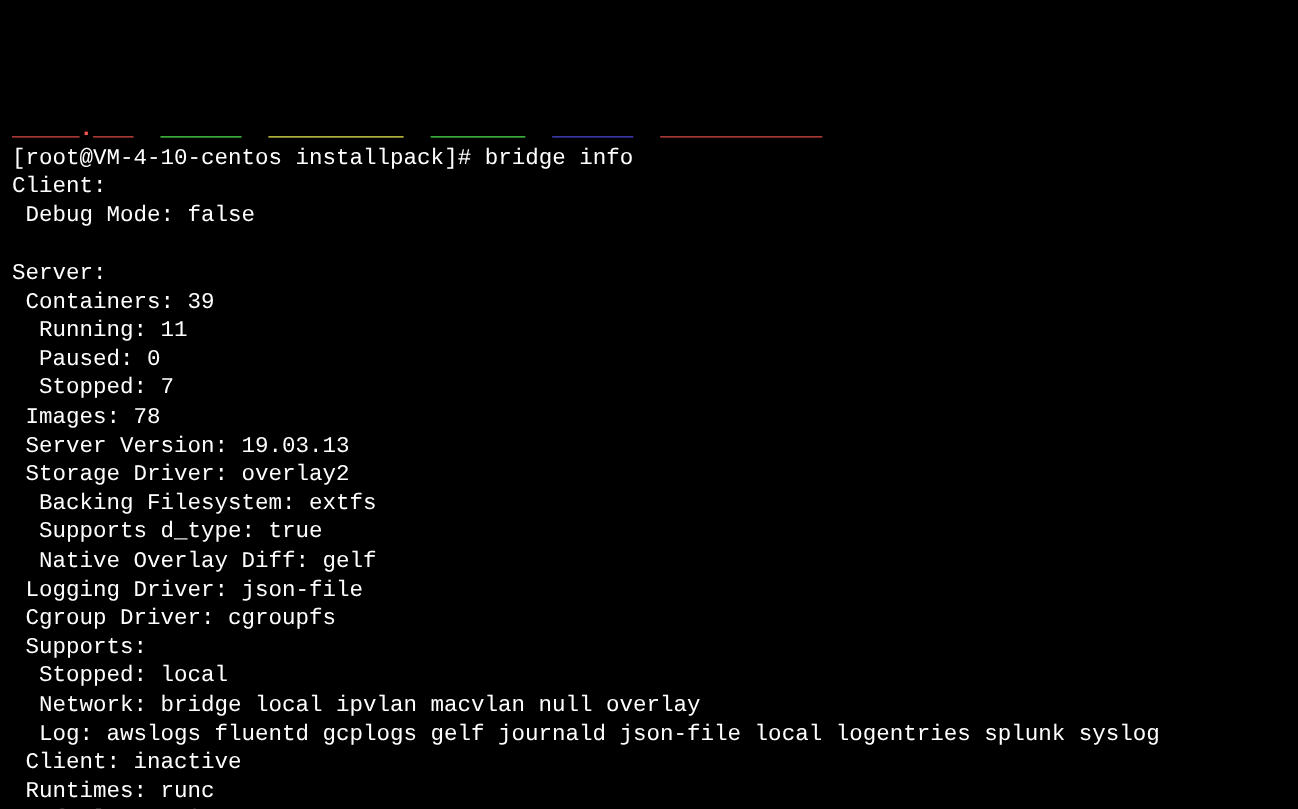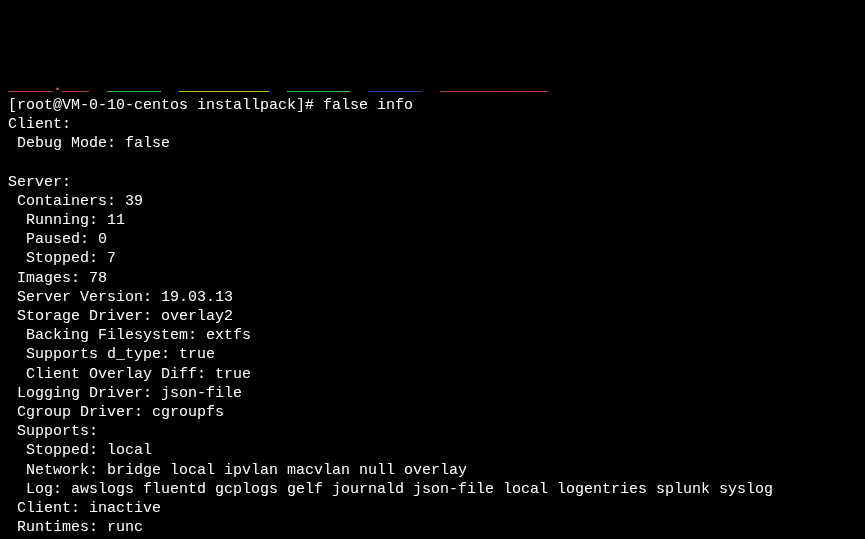--- a/index.html
+++ b/index.html
@@ -28,35 +28,35 @@
     .yellow { color: #ffff55; font-weight: bold; text-align: center; }
     .prompt-open { color: #fff; }
     .prompt-close { color: #fff; }
   </style>
 </head>
 <body>
 
 
 
 <div class="terminal"><span class="red">_____.___</span>  <span class="green">______</span>  <span class="yellow">__________</span>  <span class="green">_______</span>  <span class="blue">______</span>  <span class="red">____________</span>
-<span><span class="prompt-open">[</span><span>root@VM-0-10-centos</span> <span>installpack</span><span class="prompt-close">]# </span><span>false info</span></span>
+<span><span class="prompt-open">[</span><span>root@VM-4-10-centos</span> <span>installpack</span><span class="prompt-close">]# </span><span>bridge info</span></span>
 <span>Client:</span>
 <span> Debug Mode: false</span>
 <span></span>
 <span>Server:</span>
 <span> Containers: 39</span>
 <span>  Running: 11</span>
 <span>  Paused: 0</span>
 <span>  Stopped: 7</span>
 <span> Images: 78</span>
 <span> Server Version: 19.03.13</span>
 <span> Storage Driver: overlay2</span>
 <span>  Backing Filesystem: extfs</span>
 <span>  Supports d_type: true</span>
-<span>  Client Overlay Diff: true</span>
+<span>  Native Overlay Diff: gelf</span>
 <span> Logging Driver: json-file</span>
 <span> Cgroup Driver: cgroupfs</span>
 <span> Supports:</span>
 <span>  Stopped: local</span>
 <span>  Network: bridge local ipvlan macvlan null overlay</span>
 <span>  Log: awslogs fluentd gcplogs gelf journald json-file local logentries splunk syslog</span>
 <span> Client: inactive</span>
 <span> Runtimes: runc</span>
 <span> Default Runtime: runc</span>
 

